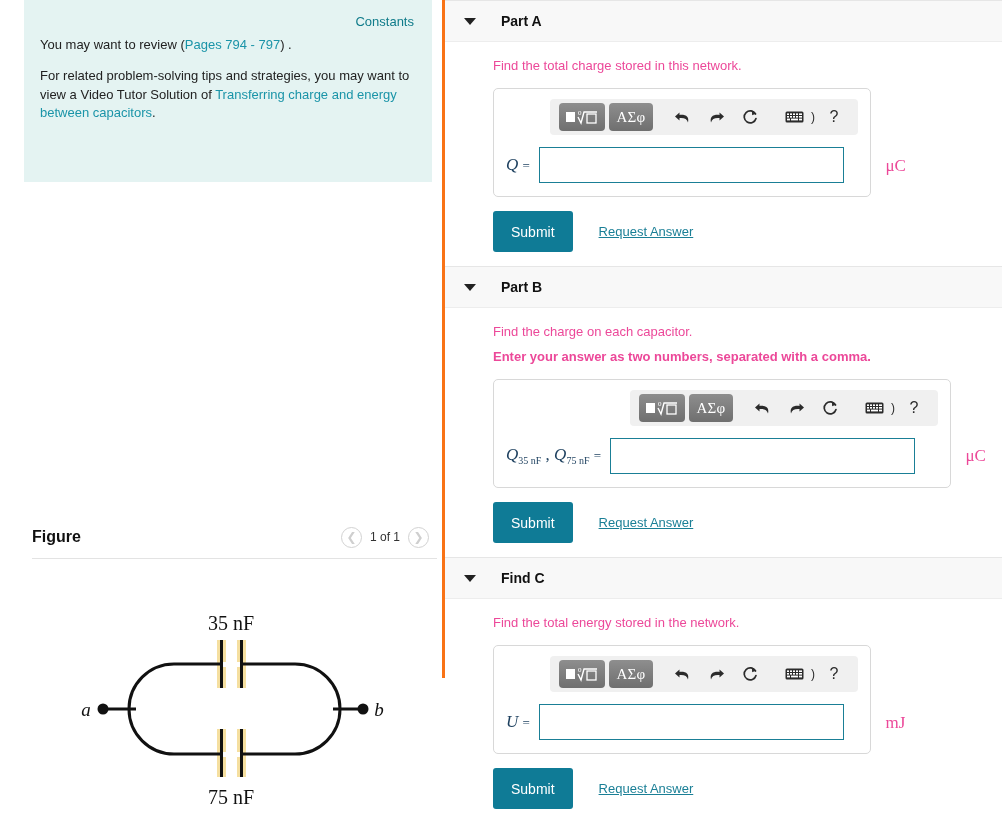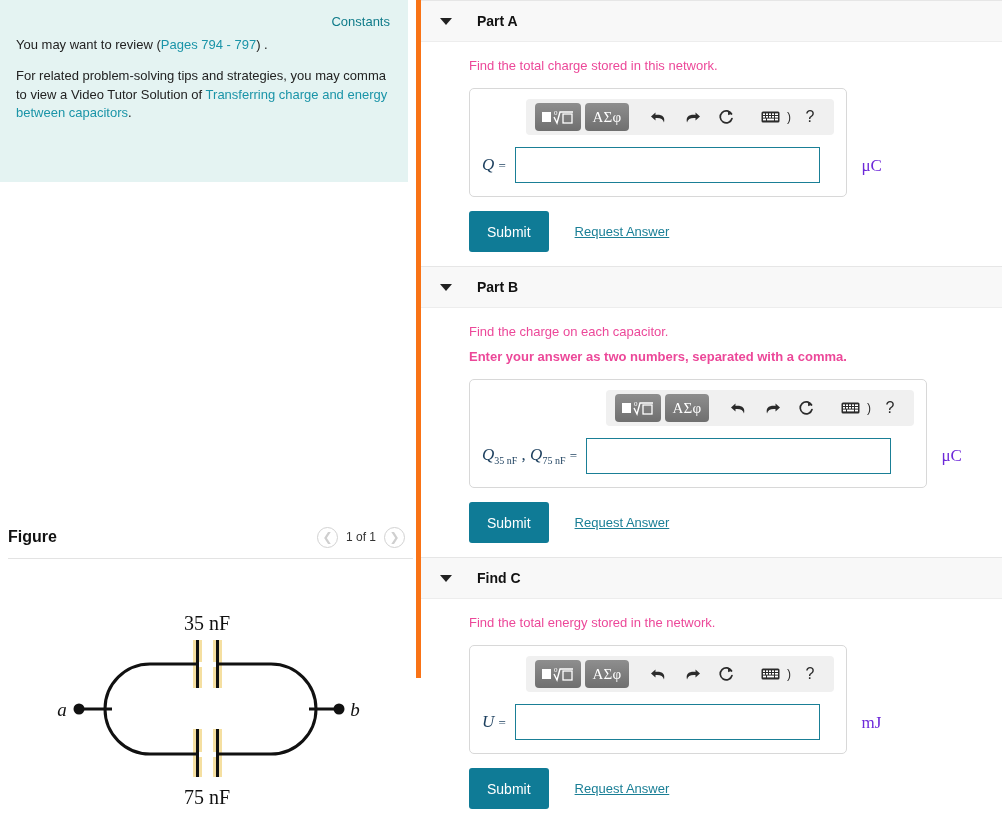--- a/index.html
+++ b/index.html
@@ -10,22 +10,23 @@
     font-family: "Liberation Sans", sans-serif;
     overflow: hidden;
   }
   .page { position: relative; width: 1002px; height: 825px; display: flex; }
 
   
   .left-col {
     width: 421px;
     height: 678px;
     position: relative;
-    border-right: 5px solid #f97316;
+    border-right: 3px solid #f97316;
     flex: 0 0 421px;
+    margin-left: 24px;
   }
   .info-box {
     background: #e4f3f2;
     padding: 8px 14px 16px 16px;
     width: 408px;
     min-height: 182px;
   }
   .constants-row { text-align: right; padding: 4px 4px 6px 0; }
   .constants-link {
     color: #0f7b8a;
@@ -139,21 +140,21 @@
     background: #fff;
     height: 36px;
     outline: none;
     font-size: 14px;
     padding: 0 6px;
     font-family: "Liberation Serif", serif;
   }
   .unit {
     font-family: "Liberation Serif", serif;
     font-size: 17px;
-    color: #6d28d9;
+    color: #ec4899;
     padding-left: 14px;
     white-space: nowrap;
   }
   .submit-row { display: flex; align-items: center; margin-top: 14px; }
   .submit-btn {
     background: #0f7b96;
     color: #fff;
     border: none;
     border-radius: 3px;
     height: 41px;
@@ -182,21 +183,21 @@
       <div class="constants-row">
         <span class="constants-link">Constants</span>
       </div>
 
 
       <p class="info-para">
         <span>You may want to review (</span><span class="link">Pages 794 - 797</span><span>) .</span>
       </p>
 
       <p class="info-para">
-        <span>For related problem-solving tips and strategies, you may comma to view a Video Tutor Solution of </span><span class="link">Transferring charge and energy between capacitors</span><span>.</span>
+        <span>For related problem-solving tips and strategies, you may want to view a Video Tutor Solution of </span><span class="link">Transferring charge and energy between capacitors</span><span>.</span>
       </p>
     </div>
 
     <div class="figure-block">
       <div class="figure-head">
         <span class="figure-title">Figure</span>
         <span class="fig-nav">
           <span class="nav-circle">❮</span>
           <span class="fig-count">1 of 1</span>
           <span class="nav-circle">❯</span>

